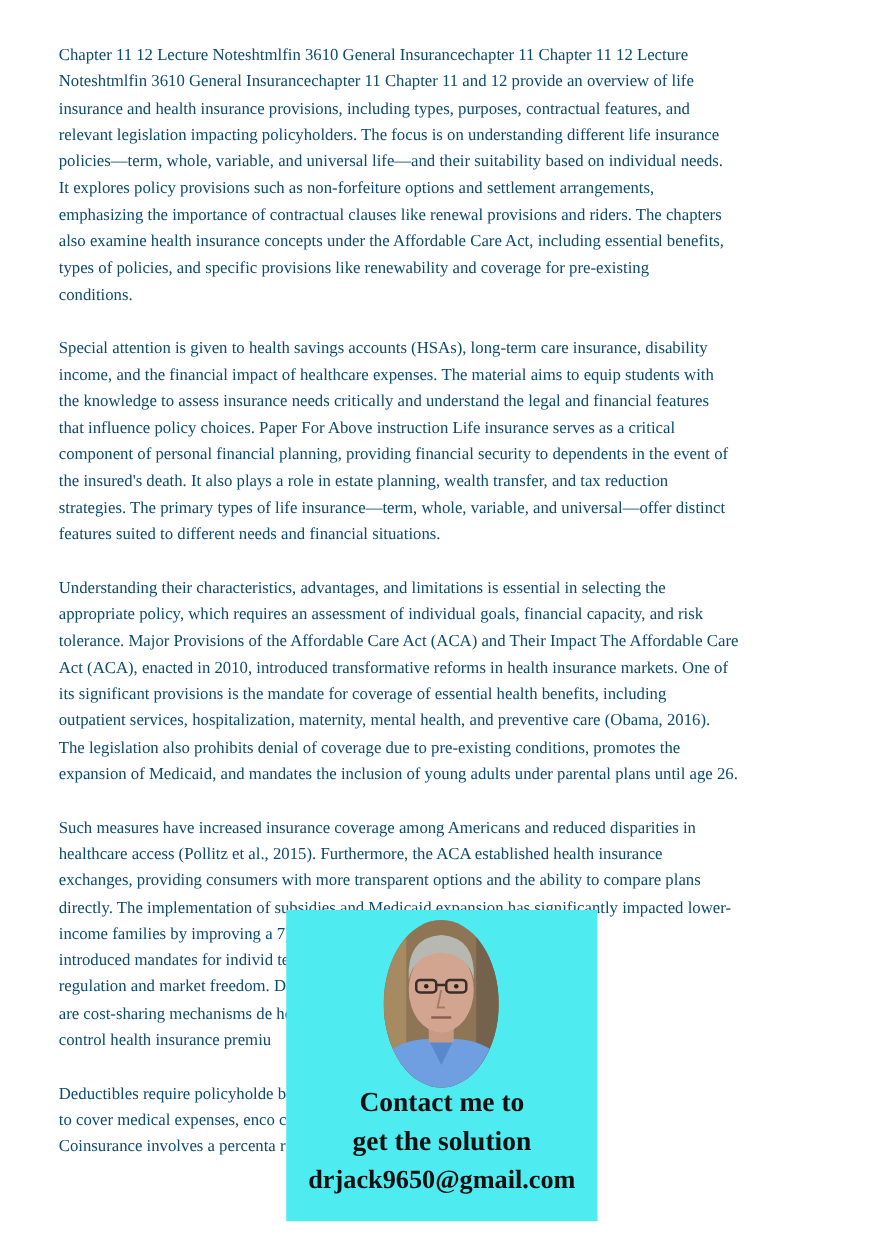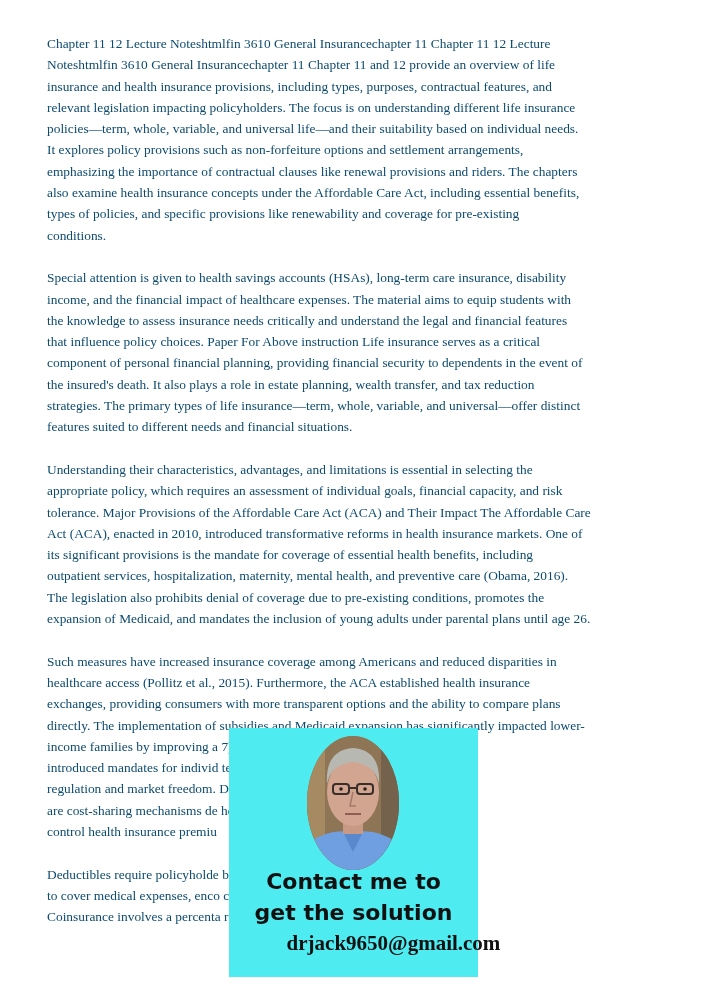--- a/index.html
+++ b/index.html
@@ -39,21 +39,20 @@
       color: #111111;
     }
     .email {
       position: absolute;
       left: 0; top: 203px; width: 249px;
       text-align: center;
       font-family: "Liberation Serif", serif;
       font-weight: bold;
       font-size: 21px;
       color: #111111;
-      padding-left: 40px;
     }
   </style>
 </head>
 <body>
 
 <div class="page">
   <p class="para">Chapter 11 12 Lecture Noteshtmlfin 3610 General Insurancechapter 11 Chapter 11 12 Lecture
 Noteshtmlfin 3610 General Insurancechapter 11 Chapter 11 and 12 provide an overview of life
 insurance and health insurance provisions, including types, purposes, contractual features, and
 relevant legislation impacting policyholders. The focus is on understanding different life insurance
@@ -113,16 +112,16 @@
       <rect x="50" y="48" width="16" height="10" rx="3" fill="none" stroke="#3a2e2a" stroke-width="2"></rect>
       <line x1="42" y1="52" x2="50" y2="52" stroke="#3a2e2a" stroke-width="2"></line>
 
       <circle cx="34" cy="53" r="1.8" fill="#2a2220"></circle>
       <circle cx="58" cy="53" r="1.8" fill="#2a2220"></circle>
 
       <path d="M46 56 L43 70 L49 70" fill="none" stroke="#a67a68" stroke-width="1.5"></path>
       <line x1="38" y1="78" x2="54" y2="78" stroke="#8e5e52" stroke-width="2"></line>
     </svg>
   </div>
-  <div class="headline" style="white-space: pre-line;">Contact me to
+  <div class="headline" style="white-space: pre-line; font-family: Liberation Serif, serif;">Contact me to
 get the solution</div>
   <div class="email">drjack9650@gmail.com</div>
 </div>
 
 </body></html>

